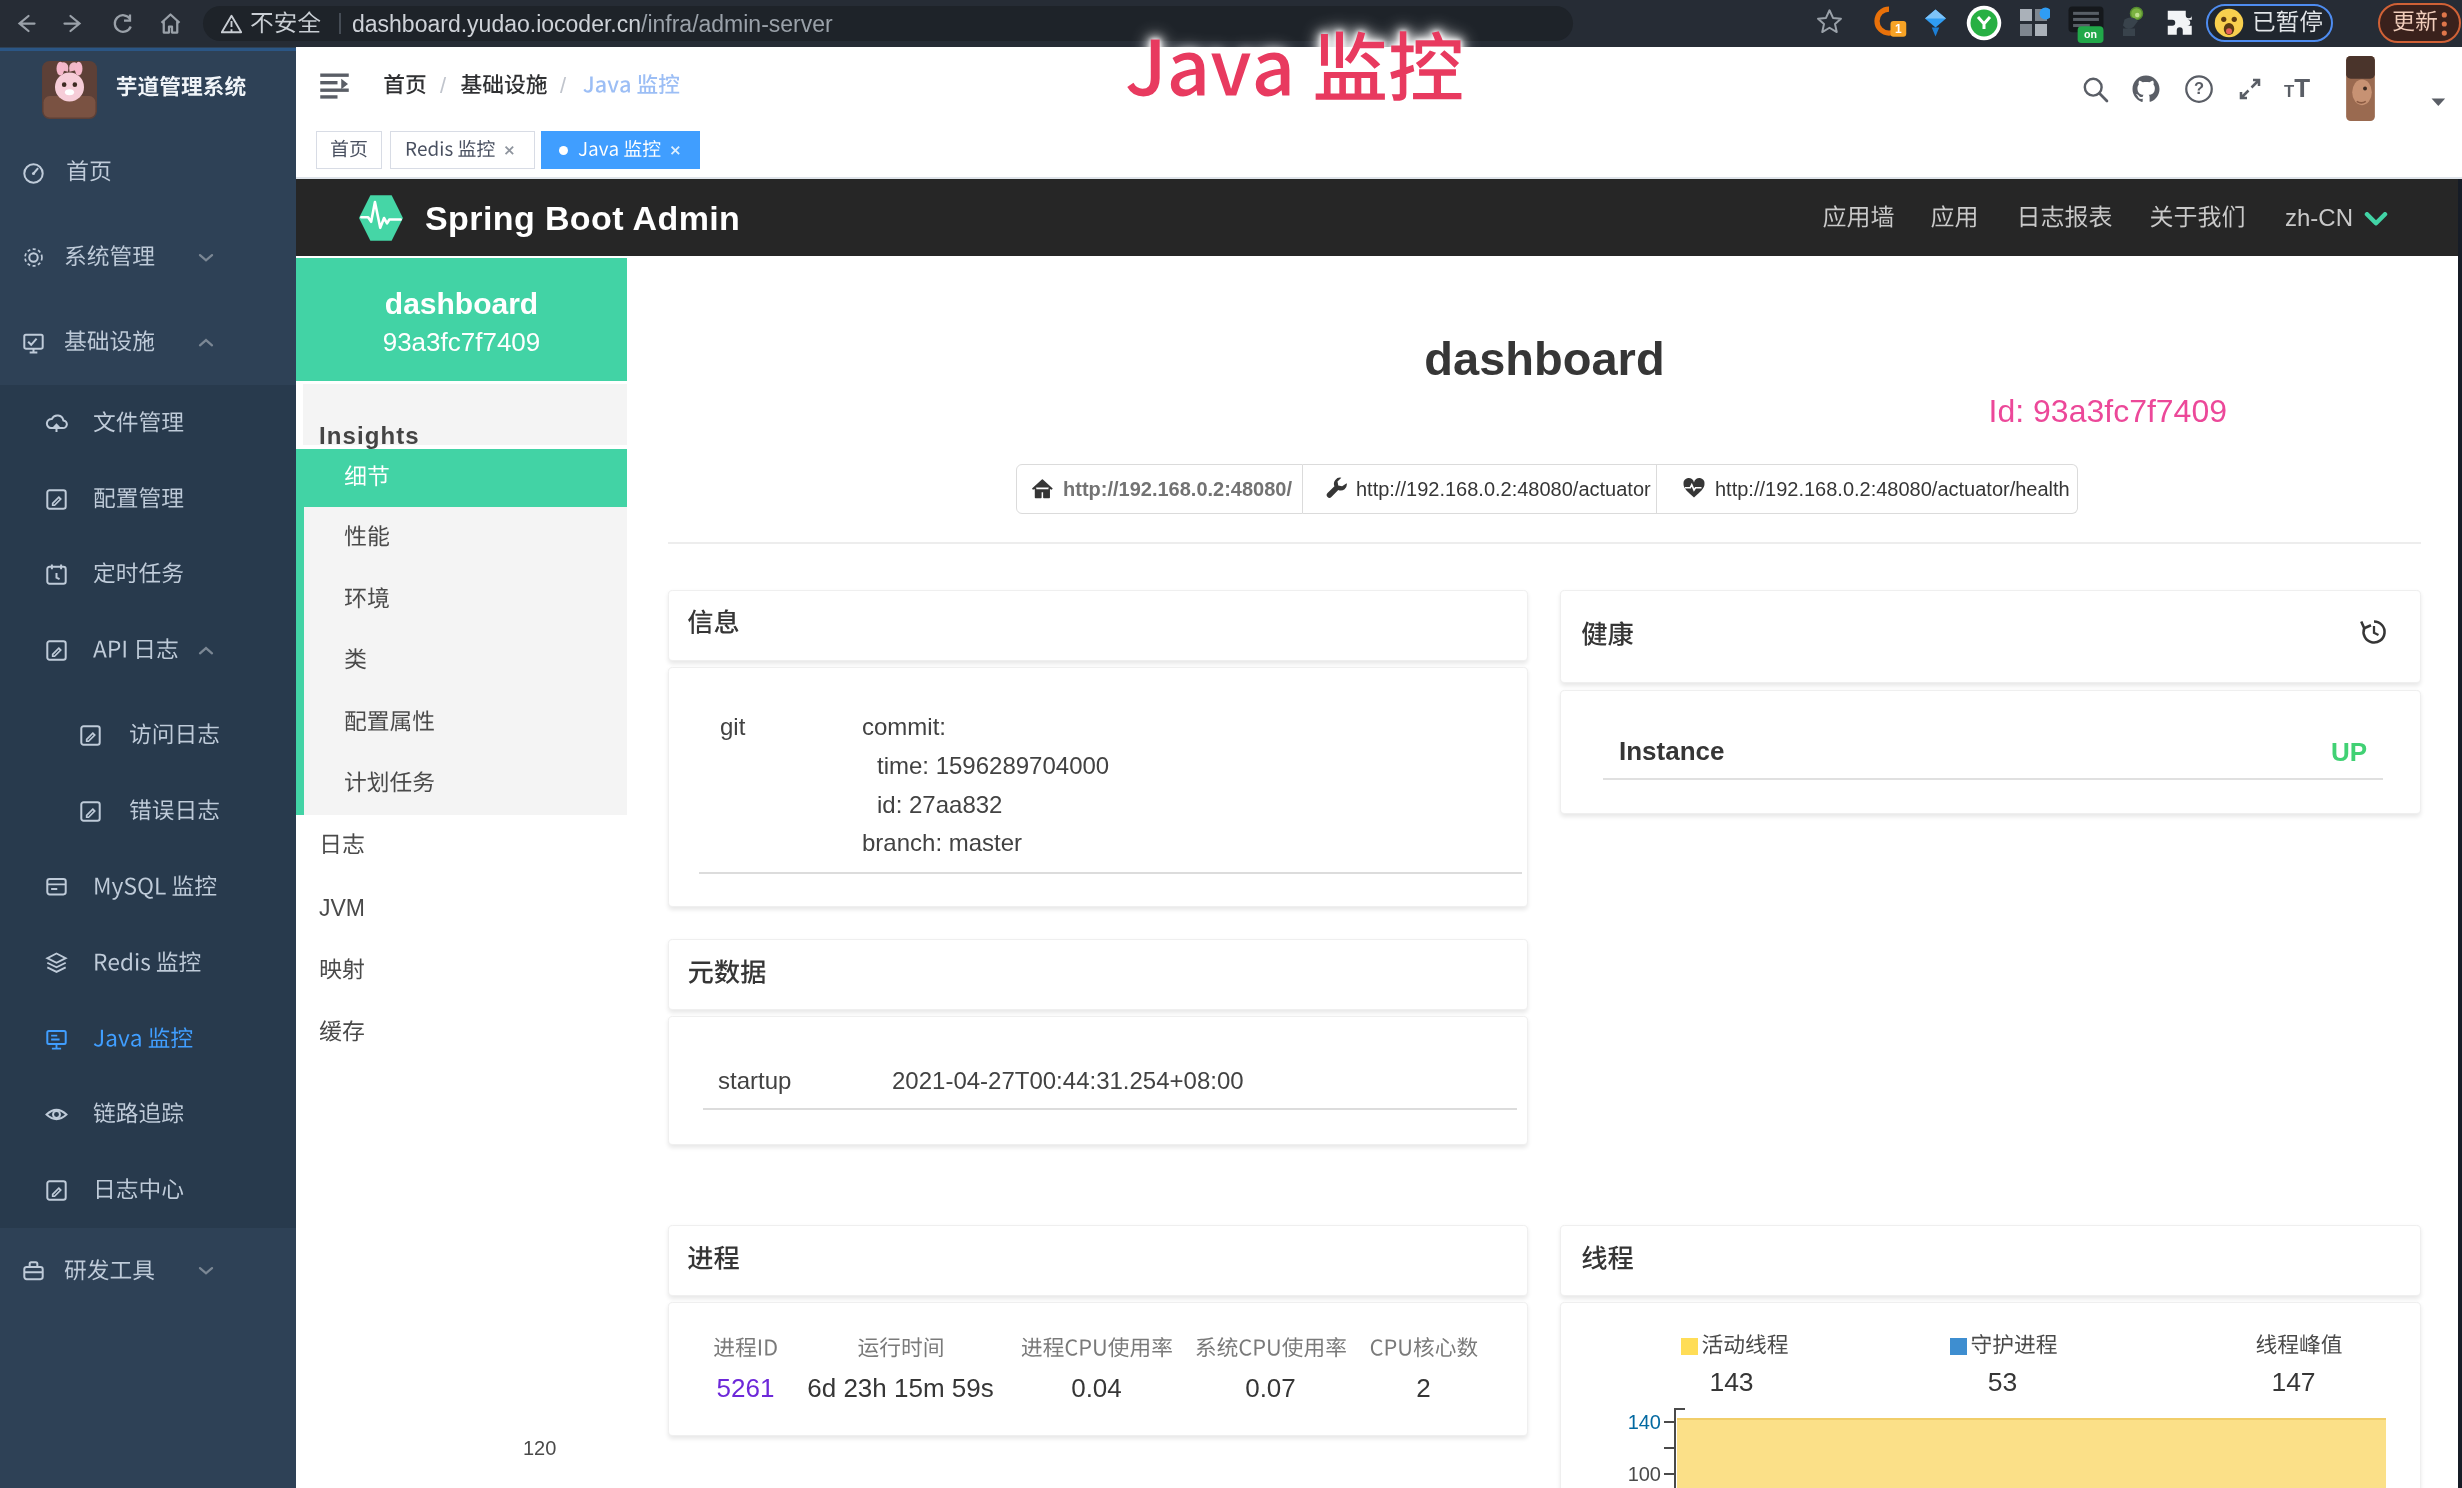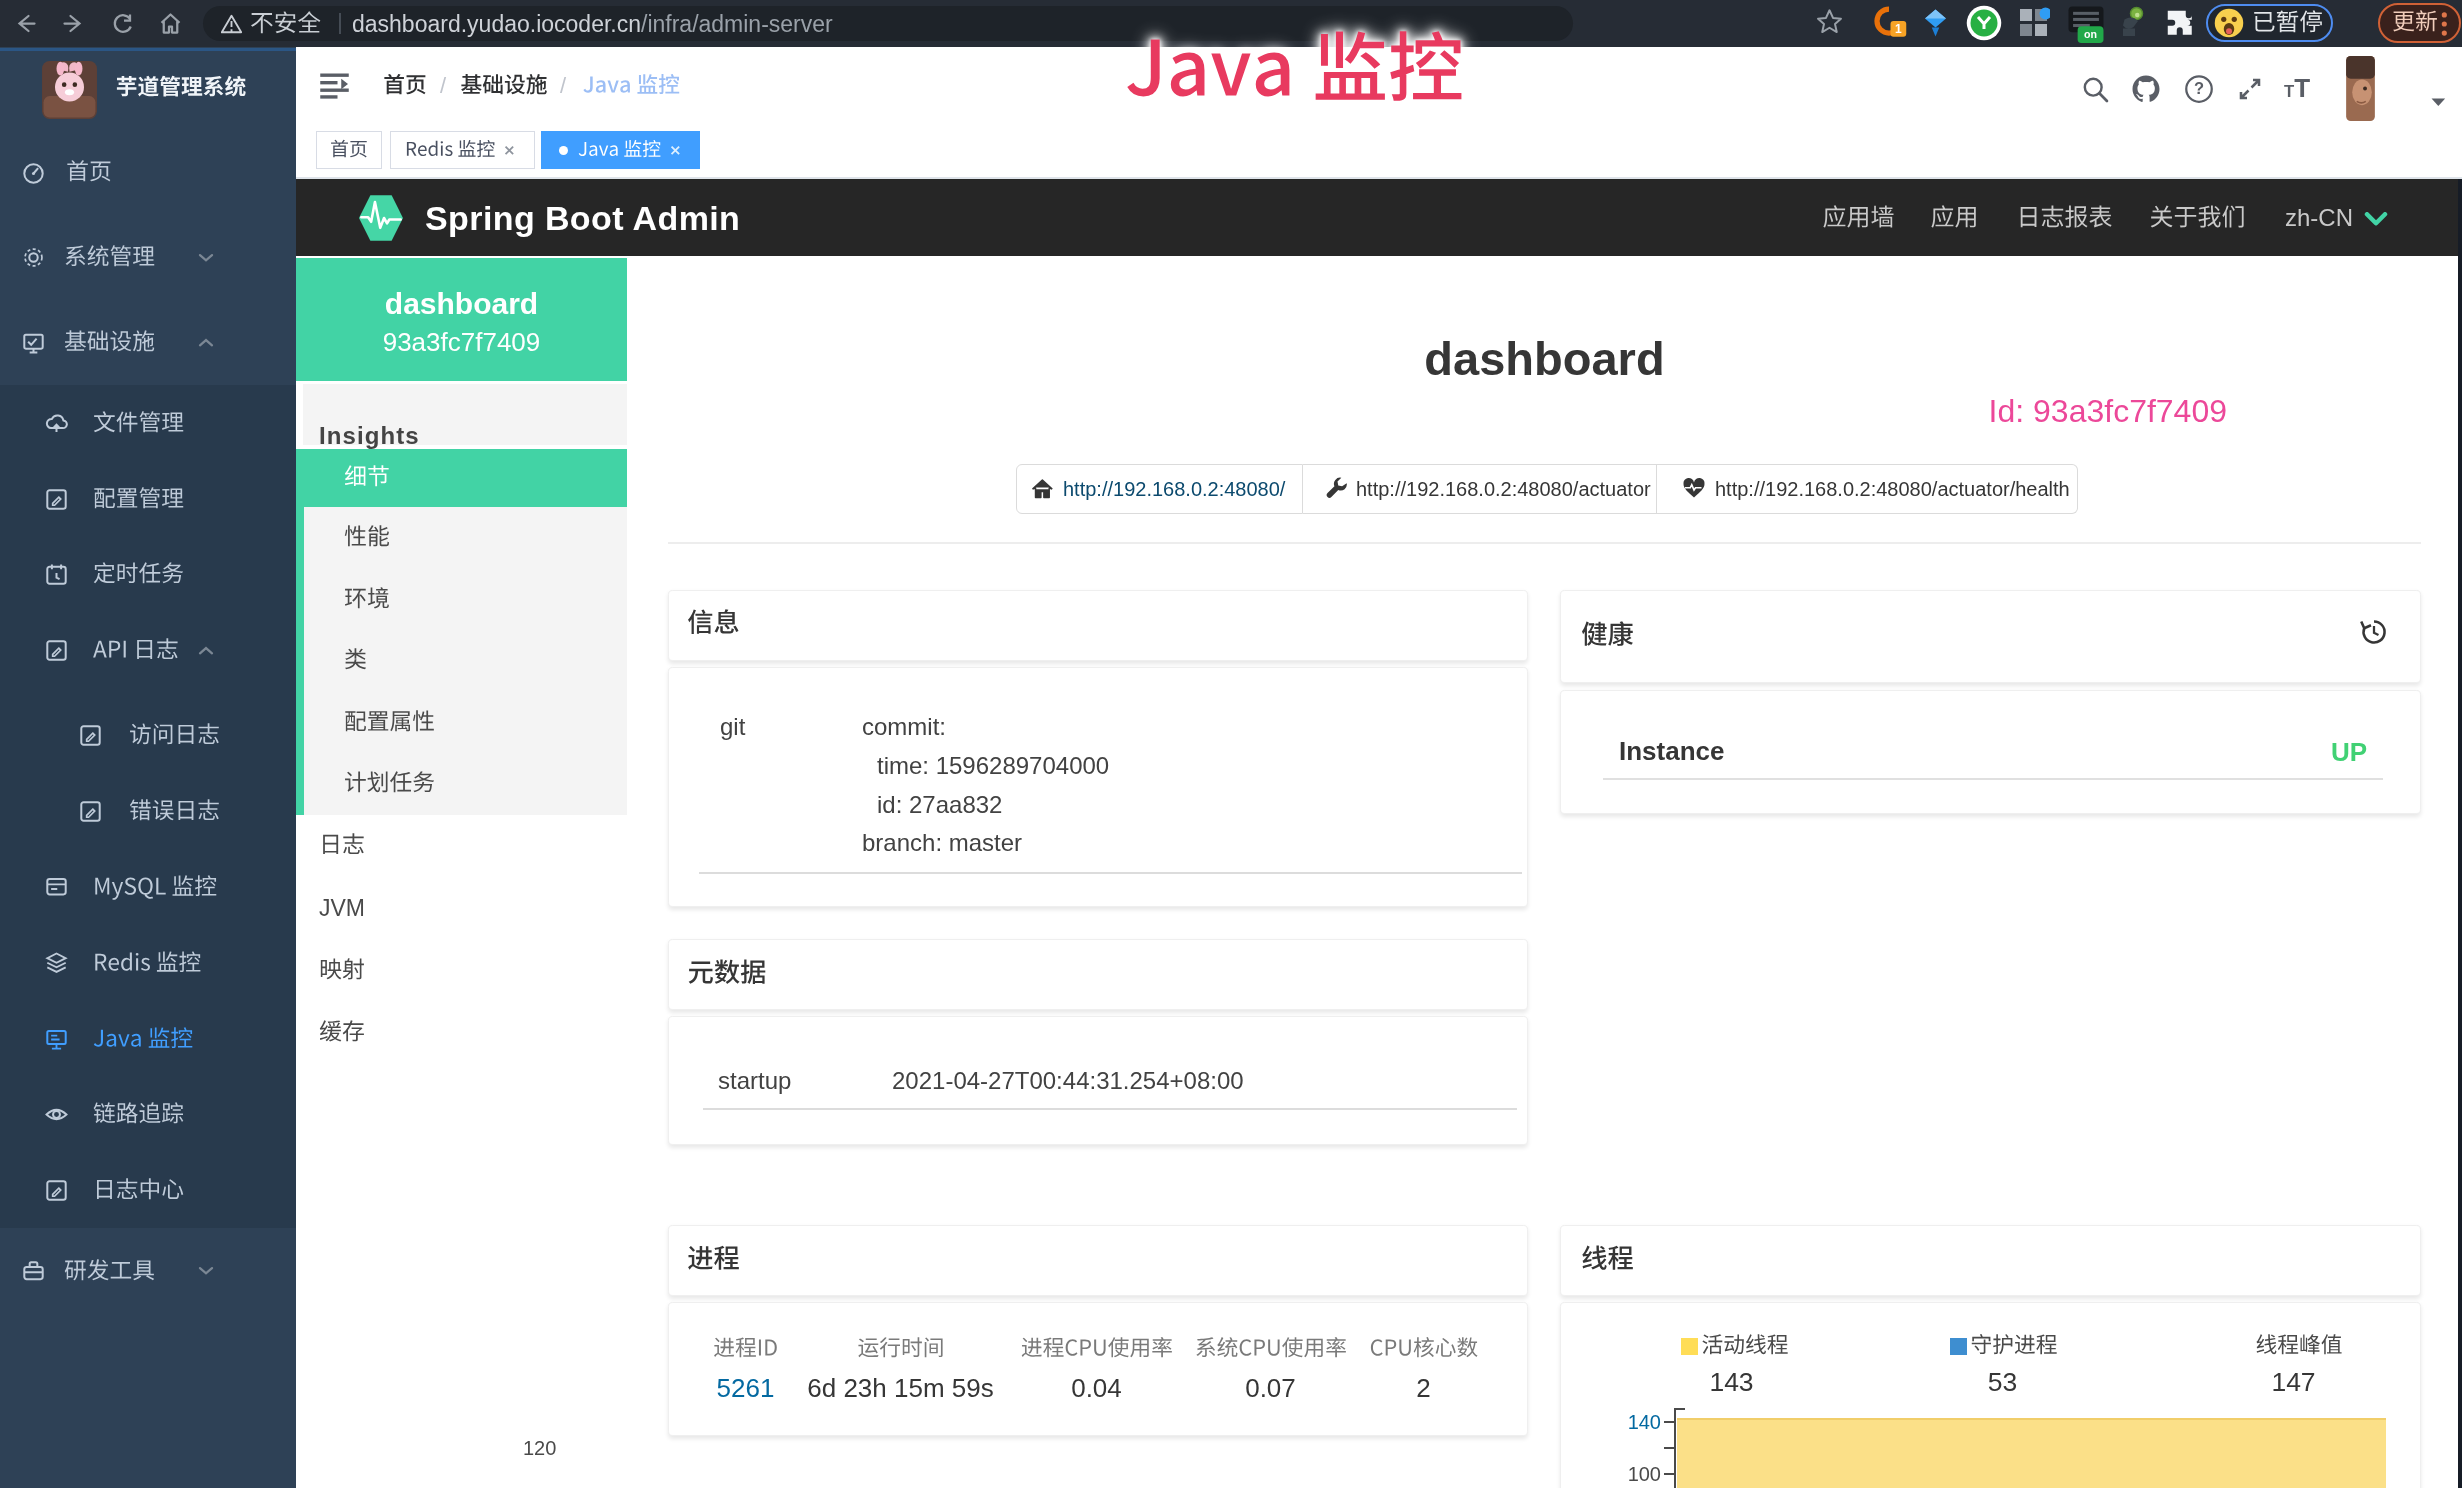--- a/index.html
+++ b/index.html
@@ -437,21 +437,21 @@
     </svg>
 <div style="position:absolute;left:2458px;top:179px;width:4.6px;height:1310px;background:#161c26"></div>
 <div style="position:absolute;left:862px;top:328px;width:1365px;text-align:center;font-size:47px;font-weight:700;color:#363636;line-height:61px;white-space:nowrap">dashboard</div>
 <div style="position:absolute;left:862px;top:390px;width:1365px;text-align:right;font-size:32px;font-weight:400;color:#ec4899;line-height:42px;white-space:nowrap">Id: 93a3fc7f7409</div>
 <div style="position:absolute;left:1016px;top:464px;width:287px;height:50px;background:#fff;border:1.5px solid #dbdbdb;box-sizing:border-box;border-radius:6px 0 0 6px"></div>
 <div style="position:absolute;left:1303px;top:464px;width:354px;height:50px;background:#fff;border:1.5px solid #dbdbdb;box-sizing:border-box;border-left:none"></div>
 <div style="position:absolute;left:1657px;top:464px;width:421px;height:50px;background:#fff;border:1.5px solid #dbdbdb;box-sizing:border-box;border-left:none;border-radius:0 6px 6px 0"></div>
 <svg style="position:absolute;left:1031px;top:477px;" width="23.5" height="23.5" viewBox="0 0 31 31">
       <path d="M2 16 L15 4 L28 16 M6 14 V27 h7 v-8 h4 v8 h7 V14" fill="#363636" stroke="#363636" stroke-width="2" stroke-linejoin="round"></path>
     </svg>
-<div style="position:absolute;left:1063px;top:476px;font-size:20px;font-weight:400;color:#0c4a6e;line-height:26px;white-space:nowrap">http://192.168.0.2:48080/</div>
+<div style="position:absolute;left:1063px;top:476px;font-size:20px;font-weight:700;color:#737373;line-height:26px;white-space:nowrap">http://192.168.0.2:48080/</div>
 <svg style="position:absolute;left:1326px;top:477px;" width="23" height="23" viewBox="0 0 30 30">
       <path d="M27 8 a8 8 0 0 1 -11 9 L7 26 a3 3 0 0 1 -5 -5 L11 12 a8 8 0 0 1 9 -11 l-5 5 1 5 5 1 Z" fill="#363636"></path>
     </svg>
 <div style="position:absolute;left:1356px;top:476px;font-size:20px;font-weight:400;color:#363636;line-height:26px;white-space:nowrap">http://192.168.0.2:48080/actuator</div>
 <svg style="position:absolute;left:1682px;top:477px;" width="24" height="23" viewBox="0 0 32 30">
       <path d="M16 27 C8 20 2 15 2 9 a7 7 0 0 1 14 -2 a7 7 0 0 1 14 2 c0 6 -6 11 -14 18 Z" fill="#363636"></path>
       <path d="M4 14 h7 l2 -4 3 7 2 -3 h8" stroke="#fff" stroke-width="2.2" fill="none"></path>
     </svg>
 <div style="position:absolute;left:1715px;top:476px;font-size:20px;font-weight:400;color:#363636;line-height:26px;white-space:nowrap">http://192.168.0.2:48080/actuator/health</div>
 <div style="position:absolute;left:668px;top:542px;width:1753px;height:1.5px;background:#ededed"></div>
@@ -500,21 +500,21 @@
     </svg>
 <svg style="position:absolute;left:1020px;top:1335px;overflow:visible;" width="154" height="27" viewBox="0 0 203 36">
       <use href="#g05172e7" fill="#7a7a7a" transform="translate(0,27.3) scale(0.029000,-0.029000)"></use>
     </svg>
 <svg style="position:absolute;left:1194px;top:1335px;overflow:visible;" width="154" height="27" viewBox="0 0 203 36">
       <use href="#gc338bcb" fill="#7a7a7a" transform="translate(0,27.3) scale(0.029000,-0.029000)"></use>
     </svg>
 <svg style="position:absolute;left:1369px;top:1335px;overflow:visible;" width="110" height="27" viewBox="0 0 145 36">
       <use href="#gb0e2d44" fill="#7a7a7a" transform="translate(0,27.3) scale(0.029000,-0.029000)"></use>
     </svg>
-<div style="position:absolute;left:63px;top:1372px;width:1365px;text-align:center;font-size:26px;font-weight:400;color:#0369a1;line-height:33px;white-space:nowrap">5261</div>
+<div style="position:absolute;left:63px;top:1372px;width:1365px;text-align:center;font-size:26px;font-weight:400;color:#6d28d9;line-height:33px;white-space:nowrap">5261</div>
 <div style="position:absolute;left:218px;top:1372px;width:1365px;text-align:center;font-size:26px;font-weight:400;color:#363636;line-height:33px;white-space:nowrap">6d 23h 15m 59s</div>
 <div style="position:absolute;left:414px;top:1372px;width:1365px;text-align:center;font-size:26px;font-weight:400;color:#363636;line-height:33px;white-space:nowrap">0.04</div>
 <div style="position:absolute;left:588px;top:1372px;width:1365px;text-align:center;font-size:26px;font-weight:400;color:#363636;line-height:33px;white-space:nowrap">0.07</div>
 <div style="position:absolute;left:741px;top:1372px;width:1365px;text-align:center;font-size:26px;font-weight:400;color:#363636;line-height:33px;white-space:nowrap">2</div>
 <div style="position:absolute;left:1560px;top:1225px;width:861px;height:71px;background:#fff;border:0.8px solid #efefef;box-shadow:0 2.3px 4.6px rgba(10,10,10,.09);border-radius:4.6px;box-sizing:border-box;"></div>
 <svg style="position:absolute;left:1581px;top:1243px;overflow:visible;" width="53" height="33" viewBox="0 0 70 44">
       <use href="#g66d0d96" fill="#363636" transform="translate(0,32.9) scale(0.035000,-0.035000)"></use>
     </svg>
 <div style="position:absolute;left:1560px;top:1302px;width:861px;height:197px;background:#fff;border:0.8px solid #efefef;box-shadow:0 2.3px 4.6px rgba(10,10,10,.09);border-radius:4.6px;box-sizing:border-box;"></div>
 <div style="position:absolute;left:1681px;top:1338px;width:16.7px;height:16.7px;background:#ffdd57"></div>

